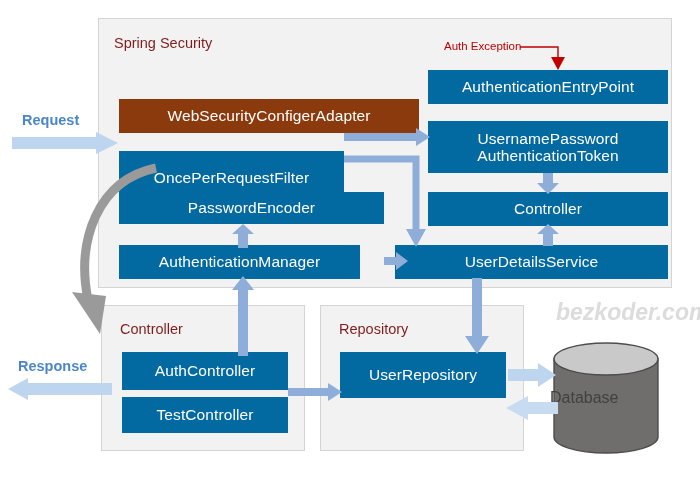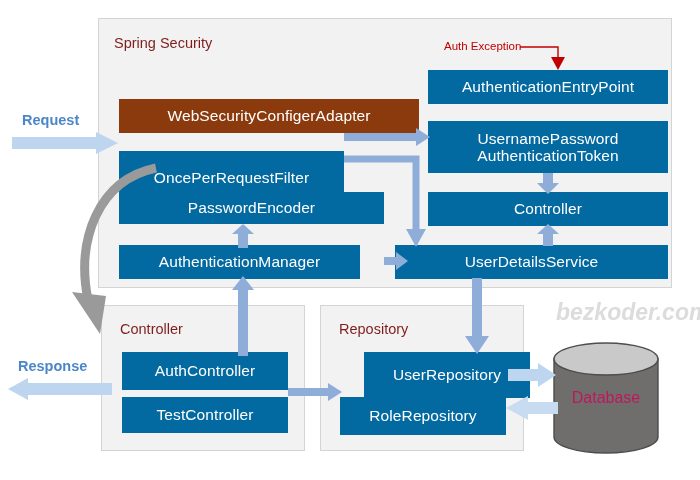--- a/index.html
+++ b/index.html
@@ -79,24 +79,24 @@
     font-style: italic;
     font-weight: bold;
     font-size: 23px;
     white-space: nowrap;
   }
 
   
   .db-wrap { position: absolute; }
   .db-label {
     position: absolute;
-    color: #be185d;
+    color: #404040;
     font-size: 16px;
     width: 100%;
-    text-align: center;
+    text-align: left;
     top: 48px;
   }
 </style>
 </head>
 <body>
 
 <div id="canvas">
 
   <div class="panel" style="left:98px; top:18px; width:574px; height:270px;"></div>
   <div class="panel-title" style="left:114px; top:36px;">Spring Security</div>
@@ -122,22 +122,21 @@
   <div class="box" style="left:119px; top:245px; width:241px; height:34px;">AuthenticationManager</div>
   <div class="box" style="left:395px; top:245px; width:273px; height:34px;">UserDetailsService</div>
 
   <div class="panel" style="left:101px; top:305px; width:204px; height:146px;"></div>
   <div class="panel-title" style="left:120px; top:322px;">Controller</div>
   <div class="box" style="left:122px; top:352px; width:166px; height:38px;">AuthController</div>
   <div class="box" style="left:122px; top:397px; width:166px; height:36px;">TestController</div>
 
   <div class="panel" style="left:320px; top:305px; width:204px; height:146px;"></div>
   <div class="panel-title" style="left:339px; top:322px;">Repository</div>
-  <div class="box" style="left:340px; top:352px; width:166px; height:46px;margin-left:24px;">UserRepository</div>
-  <div class="box" style="left:340px; top:397px; width:166px; height:38px;">RoleRepository</div>
+  <div class="box" style="left:340px; top:352px; width:166px; height:46px;">UserRepository</div>
 
   <div class="db-wrap" style="left:550px; top:341px; width:112px; height:114px;">
     <svg width="112" height="114" viewBox="0 0 112 114">
       <path d="M4,18 L4,96 A52,16 0 0 0 108,96 L108,18 Z" fill="#706e6c" stroke="#4d4d4d" stroke-width="1.4"></path>
       <ellipse cx="56" cy="18" rx="52" ry="16" fill="#c9c9c9" stroke="#4d4d4d" stroke-width="1.4"></ellipse>
     </svg>
     <div class="db-label">Database</div>
   </div>
 
   <div class="side-label" style="left:22px; top:112px;">Request</div>

